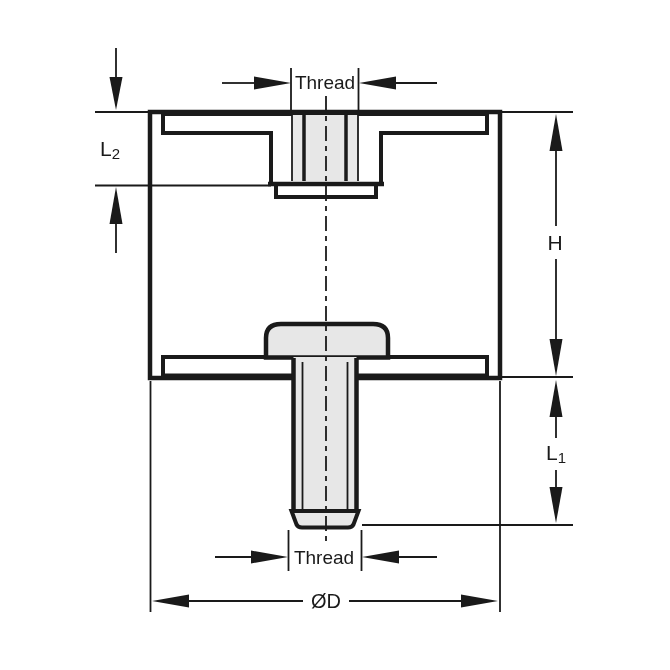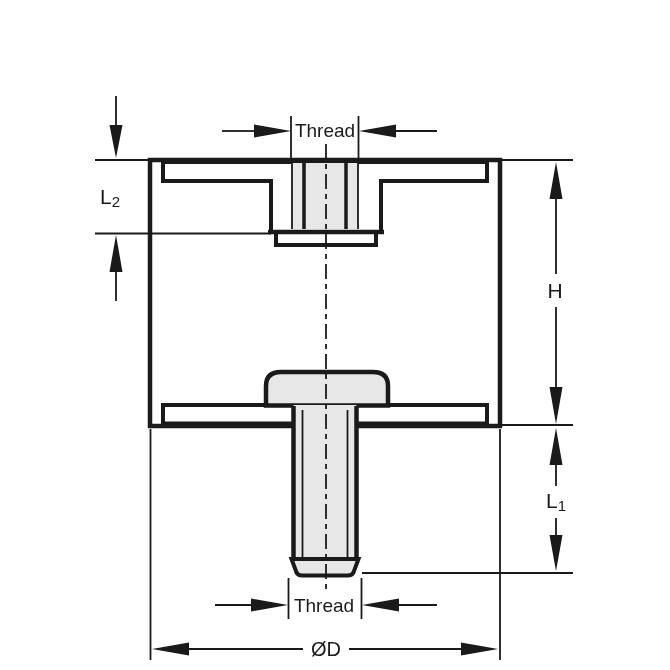--- a/index.html
+++ b/index.html
@@ -1,18 +1,18 @@
 <!DOCTYPE html>
 <html style="--line: #1a1a1a; --fill: #e7e7e7; --background: #ffffff;"><head>
 <meta charset="utf-8">
 <style>
   :root { --line:#1a1a1a; --fill:#e7e7e7; --background:#ffffff; }
   * { margin:0; padding:0; box-sizing:border-box; }
   html,body { width:670px; height:670px; background:var(--background); overflow:hidden; }
-  .frame { width:670px; height:500px; background:var(--background);margin-top:48px; }
+  .frame { width:670px; height:500px; background:var(--background); }
   svg { display:block; font-family:"Liberation Sans","DejaVu Sans",sans-serif; }
   .ln   { stroke:var(--line); fill:none; stroke-linecap:butt; }
   .thick{ stroke-width:4.5; }
   .med  { stroke-width:4; }
   .bold3{ stroke-width:3.5; }
   .thin { stroke-width:1.8; }
   .arr  { fill:var(--line); stroke:none; }
   .txt  { fill:var(--line); }
   .plain{ fill:var(--fill); }
   .pfill{ fill:var(--fill); }

